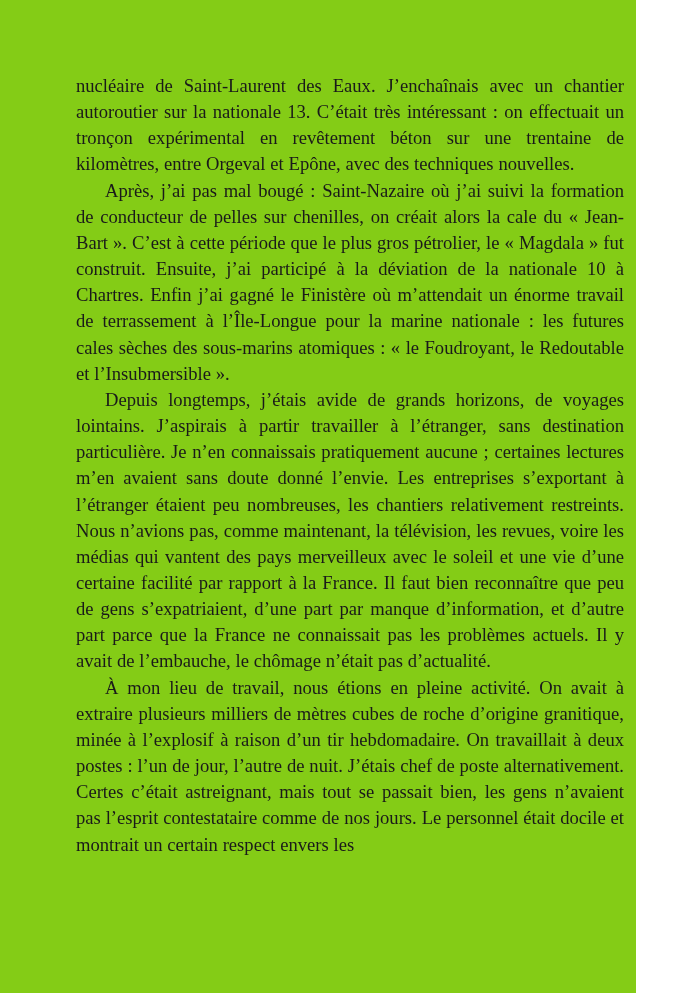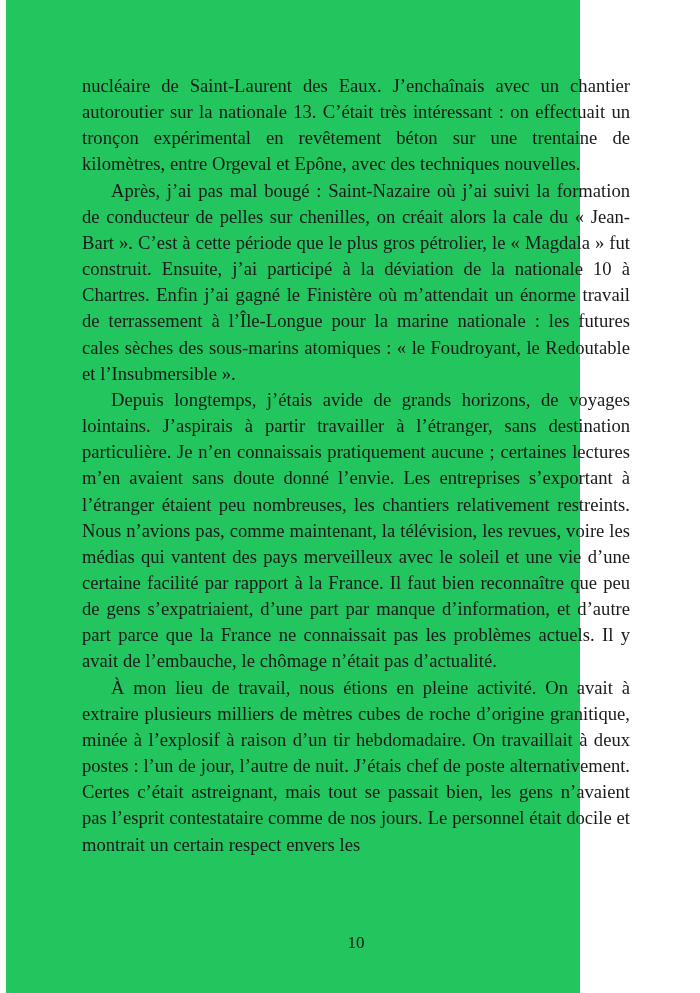--- a/index.html
+++ b/index.html
@@ -11,25 +11,24 @@
     width: 700px;
     height: 993px;
     background: #ffffff;
     font-family: "Liberation Serif", "DejaVu Serif", serif;
     color: #1a1a1a;
     overflow: hidden;
   }
 
   .page {
     position: relative;
-    width: 574px;
+    width: 636px;
     height: 993px;
     box-sizing: border-box;
-    background: #22c55e;
-    margin-left: 6px;
+    background: #84cc16;
   }
 
   .text-block {
     position: absolute;
     left: 76px;
     top: 73px;
     width: 548px;
   }
 
   .para {
@@ -70,15 +69,14 @@
     <p class="para no-indent">nucléaire de Saint-Laurent des Eaux. J’enchaînais avec un chantier autoroutier sur la nationale 13. C’était très intéressant : on effectuait un tronçon expérimental en revêtement béton sur une trentaine de kilomètres, entre Orgeval et Epône, avec des techniques nouvelles.</p>
 
     <p class="para">Après, j’ai pas mal bougé : Saint-Nazaire où j’ai suivi la formation de conducteur de pelles sur chenilles, on créait alors la cale du « Jean-Bart ». C’est à cette période que le plus gros pétrolier, le « Magdala » fut construit. Ensuite, j’ai participé à la déviation de la nationale 10 à Chartres. Enfin j’ai gagné le Finistère où m’attendait un énorme travail de terrassement à l’Île-Longue pour la marine nationale : les futures cales sèches des sous-marins atomiques : « le Foudroyant, le Redoutable et l’Insubmersible ».</p>
 
     <p class="para">Depuis longtemps, j’étais avide de grands horizons, de voyages lointains. J’aspirais à partir travailler à l’étranger, sans destination particulière. Je n’en connaissais pratiquement aucune ; certaines lectures m’en avaient sans doute donné l’envie. Les entreprises s’exportant à l’étranger étaient peu nombreuses, les chantiers relativement restreints. Nous n’avions pas, comme maintenant, la télévision, les revues, voire les médias qui vantent des pays merveilleux avec le soleil et une vie d’une certaine facilité par rapport à la France. Il faut bien reconnaître que peu de gens s’expatriaient, d’une part par manque d’information, et d’autre part parce que la France ne connaissait pas les problèmes actuels. Il y avait de l’embauche, le chômage n’était pas d’actualité.</p>
 
     <p class="para">À mon lieu de travail, nous étions en pleine activité. On avait à extraire plusieurs milliers de mètres cubes de roche d’origine granitique, minée à l’explosif à raison d’un tir hebdomadaire. On travaillait à deux postes : l’un de jour, l’autre de nuit. J’étais chef de poste alternativement. Certes c’était astreignant, mais tout se passait bien, les gens n’avaient pas l’esprit contestataire comme de nos jours. Le personnel était docile et montrait un certain respect envers les</p>
 
   </div>
 
-  <div class="page-number">10</div>
 
 </div>
 
 </body></html>

